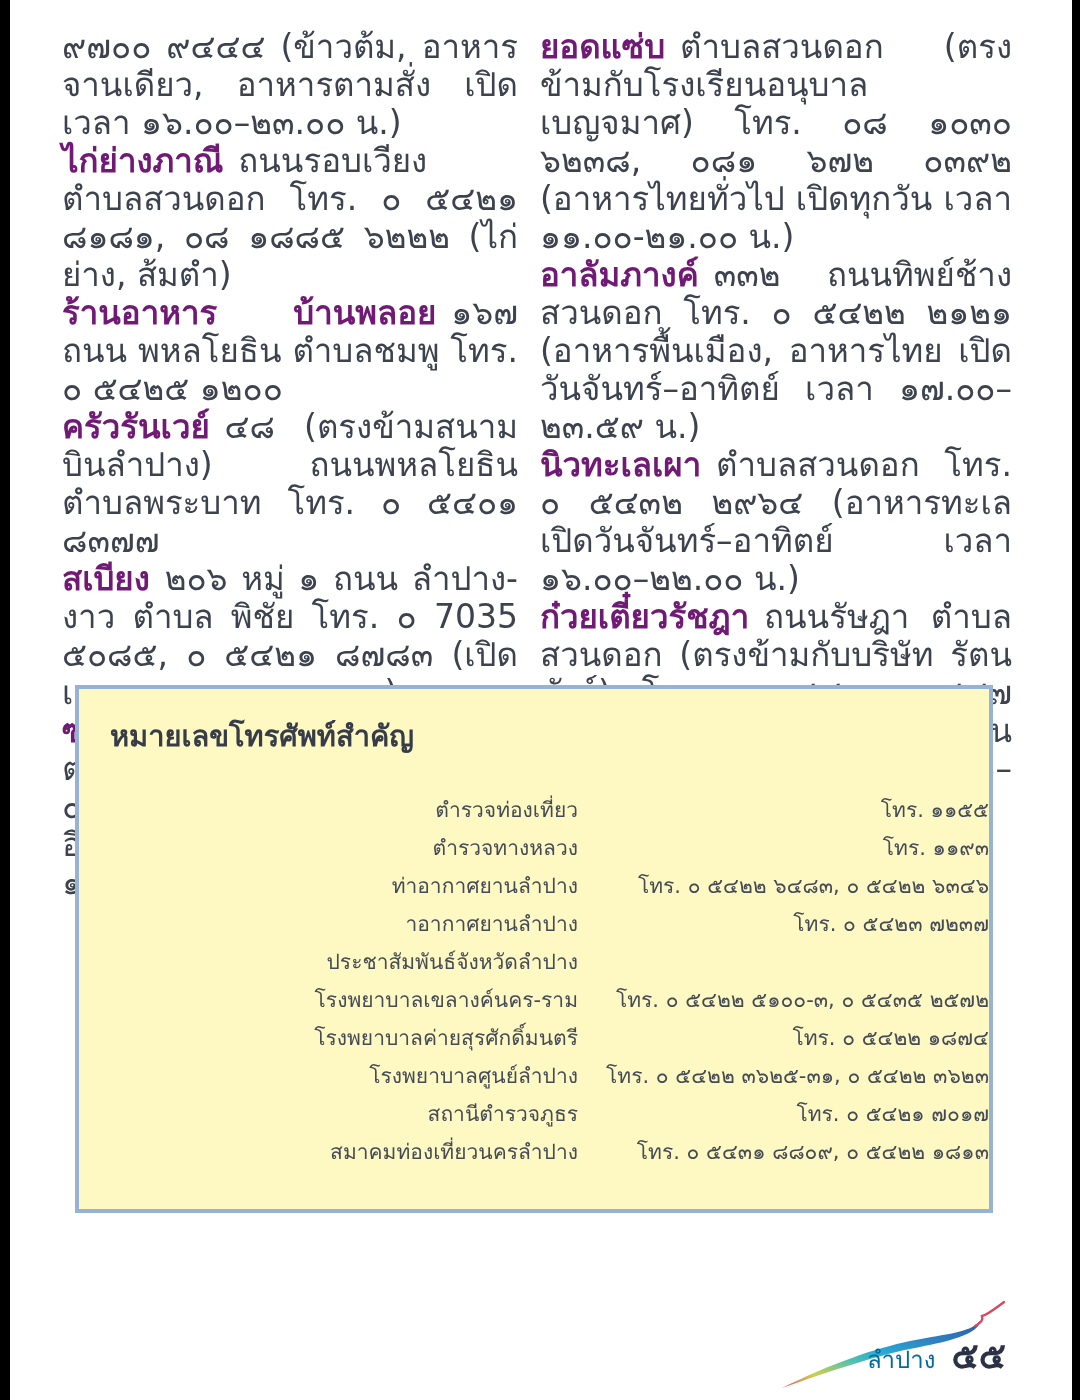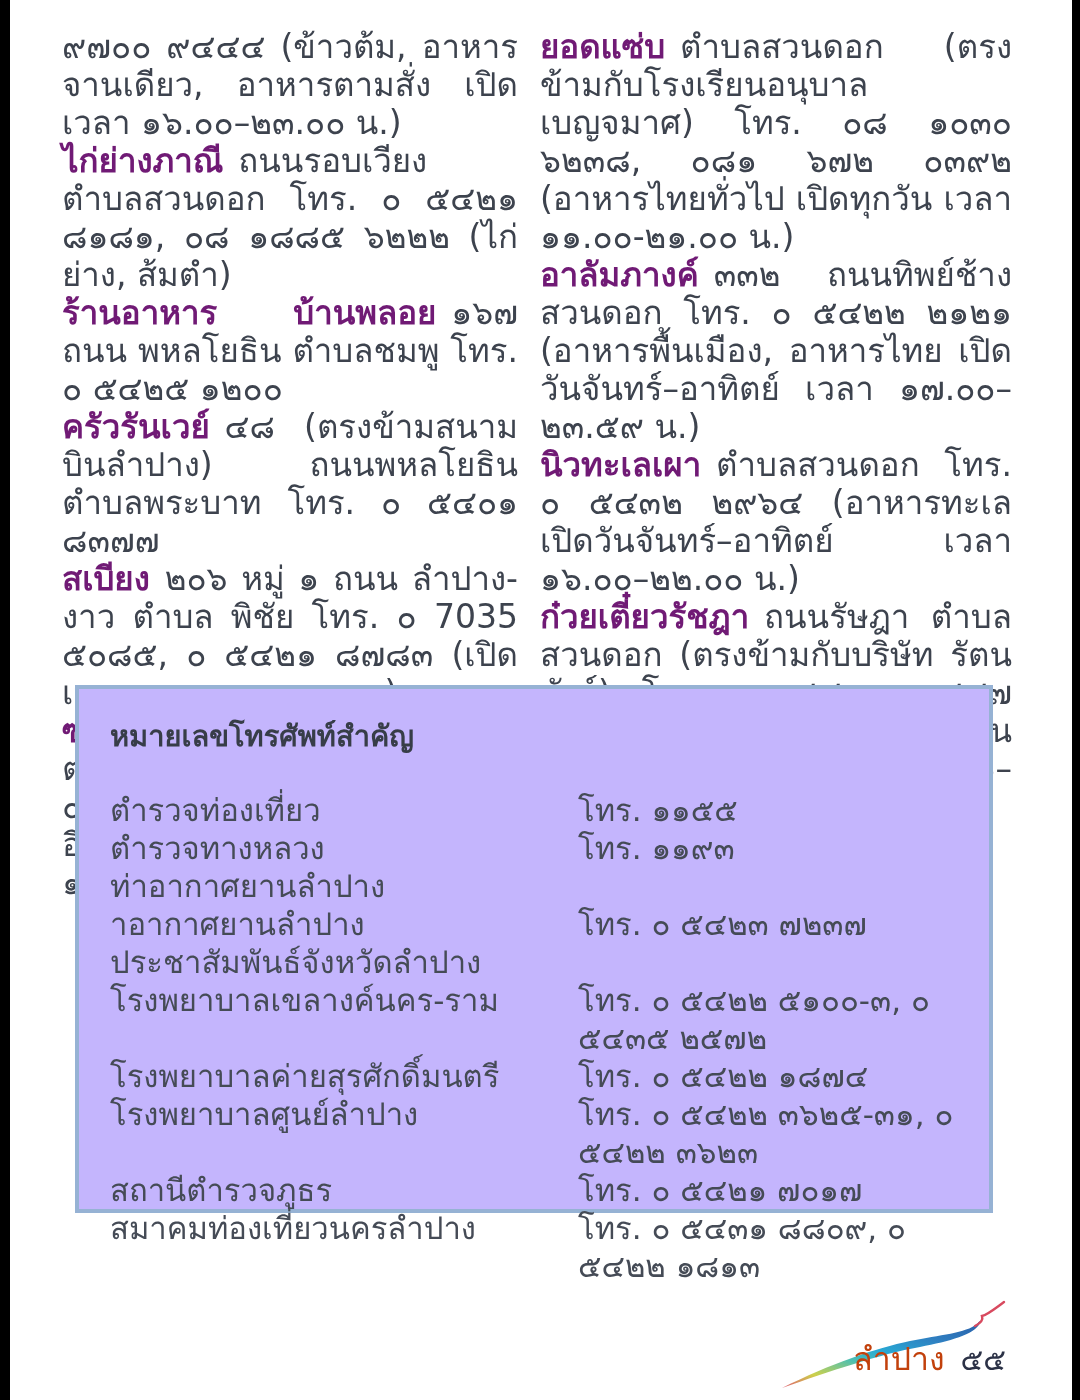--- a/index.html
+++ b/index.html
@@ -22,38 +22,38 @@
   .col-right{width:472px;}
   .entry{margin:0;text-align:justify;}
   .rname{color:#701a75;font-weight:700;}
   .rname:empty{display:none;}
   .rname{margin-right:0.45em;}
 
   
   .phone-box{
     position:absolute;left:75px;top:685px;width:918px;height:528px;
     box-sizing:border-box;
-    background:#c4b5fd;border:4px solid #96b2d4;
+    background:#fef9c3;border:4px solid #96b2d4;
   }
   .phone-box-title{
     margin:24px 0 0 31px;font-size:29px;font-weight:700;color:#373d48;
   }
   .phone-rows{margin:32px 0 0 31px;}
-  .phone-row{display:flex;font-size:31px;line-height:38px;color:#454b56;}
+  .phone-row{display:flex;font-size:21px;line-height:38px;color:#454b56;text-align:right;}
   .ph-label{width:468px;flex:none;}
   .ph-number{flex:1;}
 
   
   .footer{position:absolute;left:778px;top:1296px;width:240px;height:98px;}
   .swoosh{position:absolute;left:0;top:0;width:240px;height:98px;}
   .footer-text{
     position:absolute;right:12px;bottom:10px;white-space:nowrap;
   }
-  .footer-province{color:#c2410c;font-size:32px;}
-  .footer-pageno{color:#2b3146;font-weight:400;font-size:30px;margin-left:16px;}
+  .footer-province{color:#0369a1;font-size:24px;}
+  .footer-pageno{color:#2b3146;font-weight:700;font-size:36px;margin-left:16px;}
 </style>
 </head>
 <body>
 
 <div class="page">
   <div class="edge edge-left"></div>
   <div class="edge edge-right"></div>
 
   <div class="columns">
     <div class="col col-left">
@@ -78,20 +78,21 @@
       <div class="phone-row">
           <span class="ph-label">ตำรวจท่องเที่ยว</span>
           <span class="ph-number">โทร. ๑๑๕๕</span>
         </div>
       <div class="phone-row">
           <span class="ph-label">ตำรวจทางหลวง</span>
           <span class="ph-number">โทร. ๑๑๙๓</span>
         </div>
       <div class="phone-row">
           <span class="ph-label">ท่าอากาศยานลำปาง</span>
+          <span class="ph-number">โทร. ๐ ๕๔๒๒ ๖๔๘๓, ๐ ๕๔๒๒ ๖๓๔๖</span>
         </div>
       <div class="phone-row">
           <span class="ph-label">าอากาศยานลำปาง</span>
           <span class="ph-number">โทร. ๐ ๕๔๒๓ ๗๒๓๗</span>
         </div>
       <div class="phone-row">
           <span class="ph-label">ประชาสัมพันธ์จังหวัดลำปาง</span>
         </div>
       <div class="phone-row">
           <span class="ph-label">โรงพยาบาลเขลางค์นคร-ราม</span>

